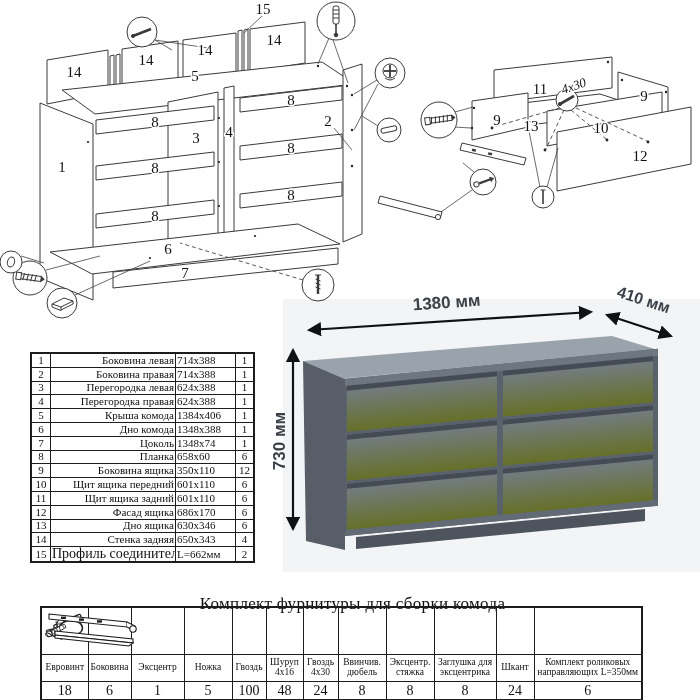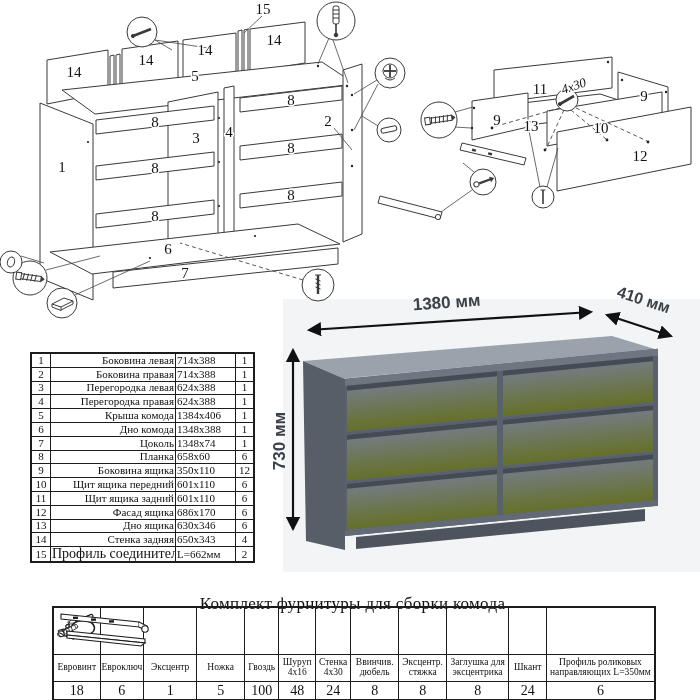--- a/index.html
+++ b/index.html
@@ -19,21 +19,21 @@
   td.c-name{width:122px;text-align:right;padding-left:3px;}
   td.c-size{width:57px;text-align:left;margin-left:40px;}
   td.c-qty{width:15px;text-align:center;}
   tr.small td.c-name{font-size:14px;}
   tr.ind td.c-name{padding-left:12px;}
   tr.ind2 td.c-name{padding-left:8px;}
 
   
   .hw-title{position:absolute;left:52px;top:583px;width:601px;text-align:center;
             font-size:17px;letter-spacing:.3px;margin-top:11px;}
-  table.hw{position:absolute;left:52px;top:606px;border-collapse:collapse;table-layout:fixed;
+  table.hw{position:absolute;left:40px;top:606px;border-collapse:collapse;table-layout:fixed;
            border:2px solid #1c1c1c;}
   table.hw td{border:1px solid #1c1c1c;text-align:center;vertical-align:middle;padding:0;}
   tr.hw-icons td{height:46px;}
   tr.hw-names td{height:26px;font-size:9.5px;line-height:1.05;padding:0 1px;}
   tr.hw-qty td{height:17px;font-size:14px;}
   .icn{display:block;margin:0 auto;}
 </style>
 </head>
 <body>
 
@@ -526,31 +526,31 @@
               <rect x="56" y="13.2" width="5" height="2.4" fill="#1d1d1d" stroke="none"></rect>
       <path d="M86,15 l8,4 0,5 -8,-4" fill="#fff"></path>
               <circle cx="92" cy="22" r="3.2" fill="#fff"></circle>
       <polygon points="14,24 92,32 92,36 14,28" fill="#fff"></polygon>
       <path d="M14,28 l78,8 -4,3 -74,-8 z" fill="#fff"></path>
     </svg>
           </td>
   </tr>
   <tr class="hw-names">
     <td>Евровинт</td>
-    <td>Евроключ</td>
+    <td>Боковина</td>
     <td>Эксцентр</td>
     <td>Ножка</td>
     <td>Гвоздь</td>
     <td>Шуруп 4x16</td>
-    <td>Стенка 4x30</td>
+    <td>Гвоздь 4x30</td>
     <td>Ввинчив. дюбель</td>
     <td>Эксцентр. стяжка</td>
     <td>Заглушка для эксцентрика</td>
     <td>Шкант</td>
-    <td>Профиль роликовых направляющих L=350мм</td>
+    <td>Комплект роликовых направляющих L=350мм</td>
   </tr>
   <tr class="hw-qty">
     <td>18</td>
     <td>6</td>
     <td>1</td>
     <td>5</td>
     <td>100</td>
     <td>48</td>
     <td>24</td>
     <td>8</td>

